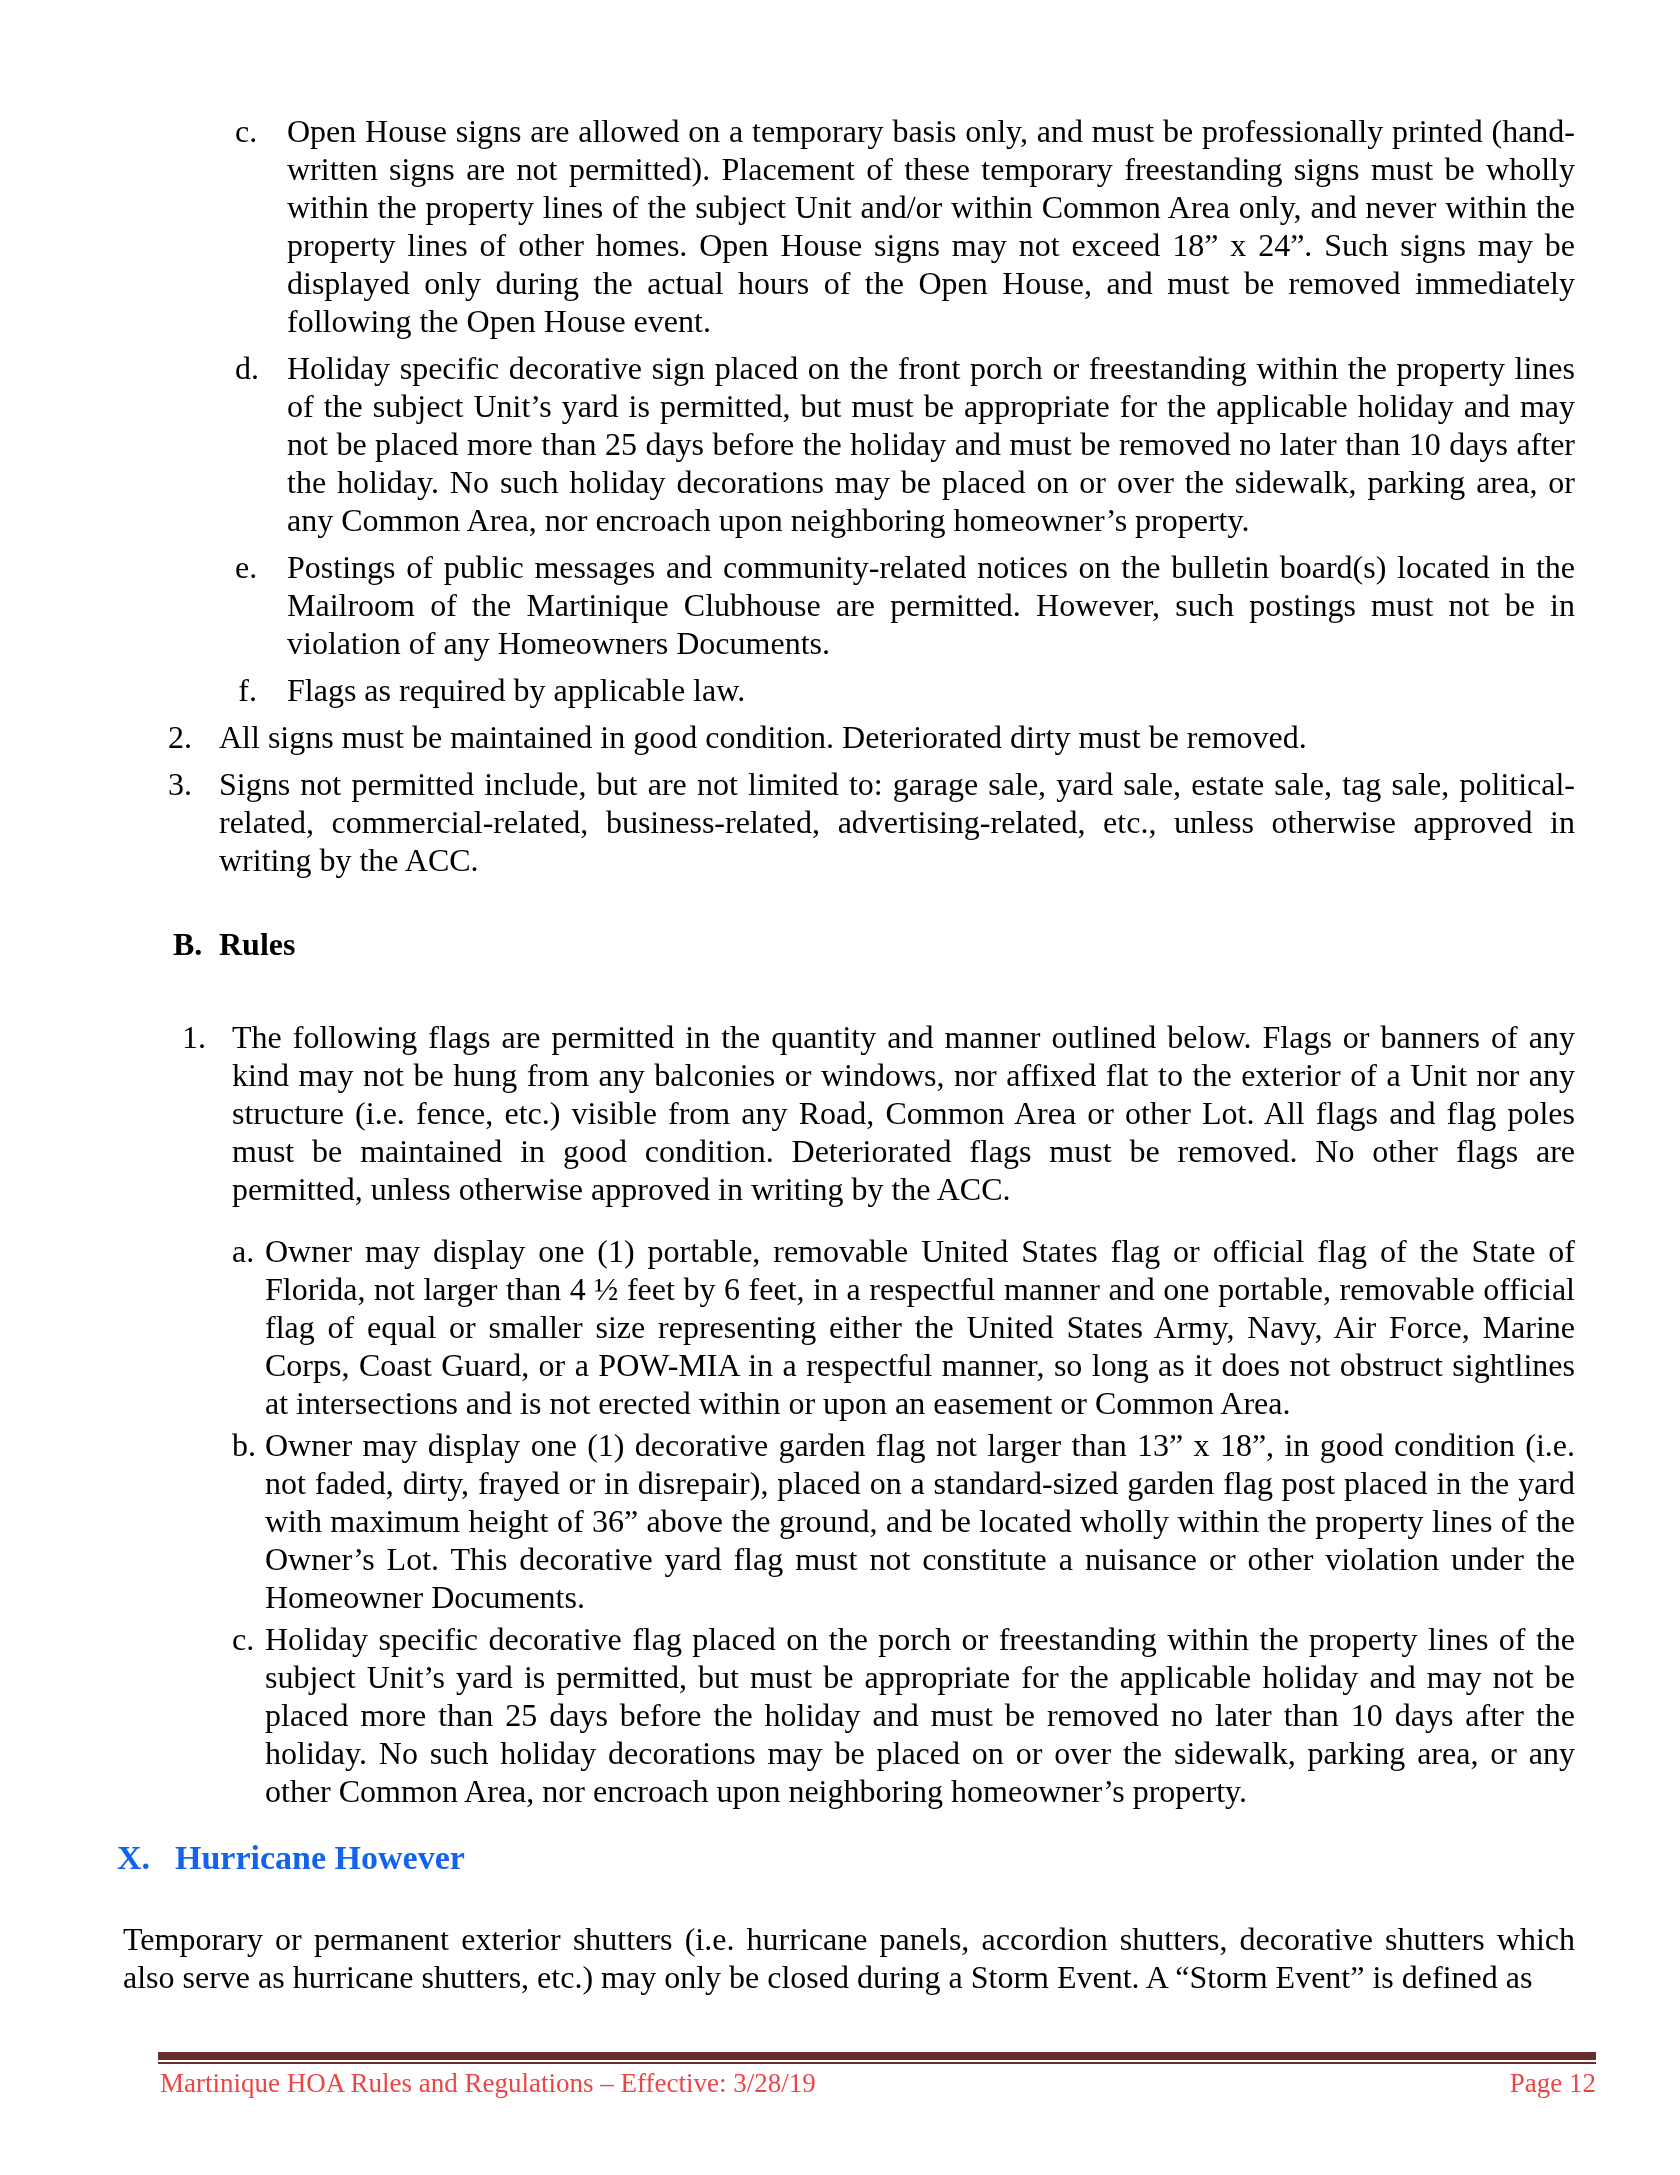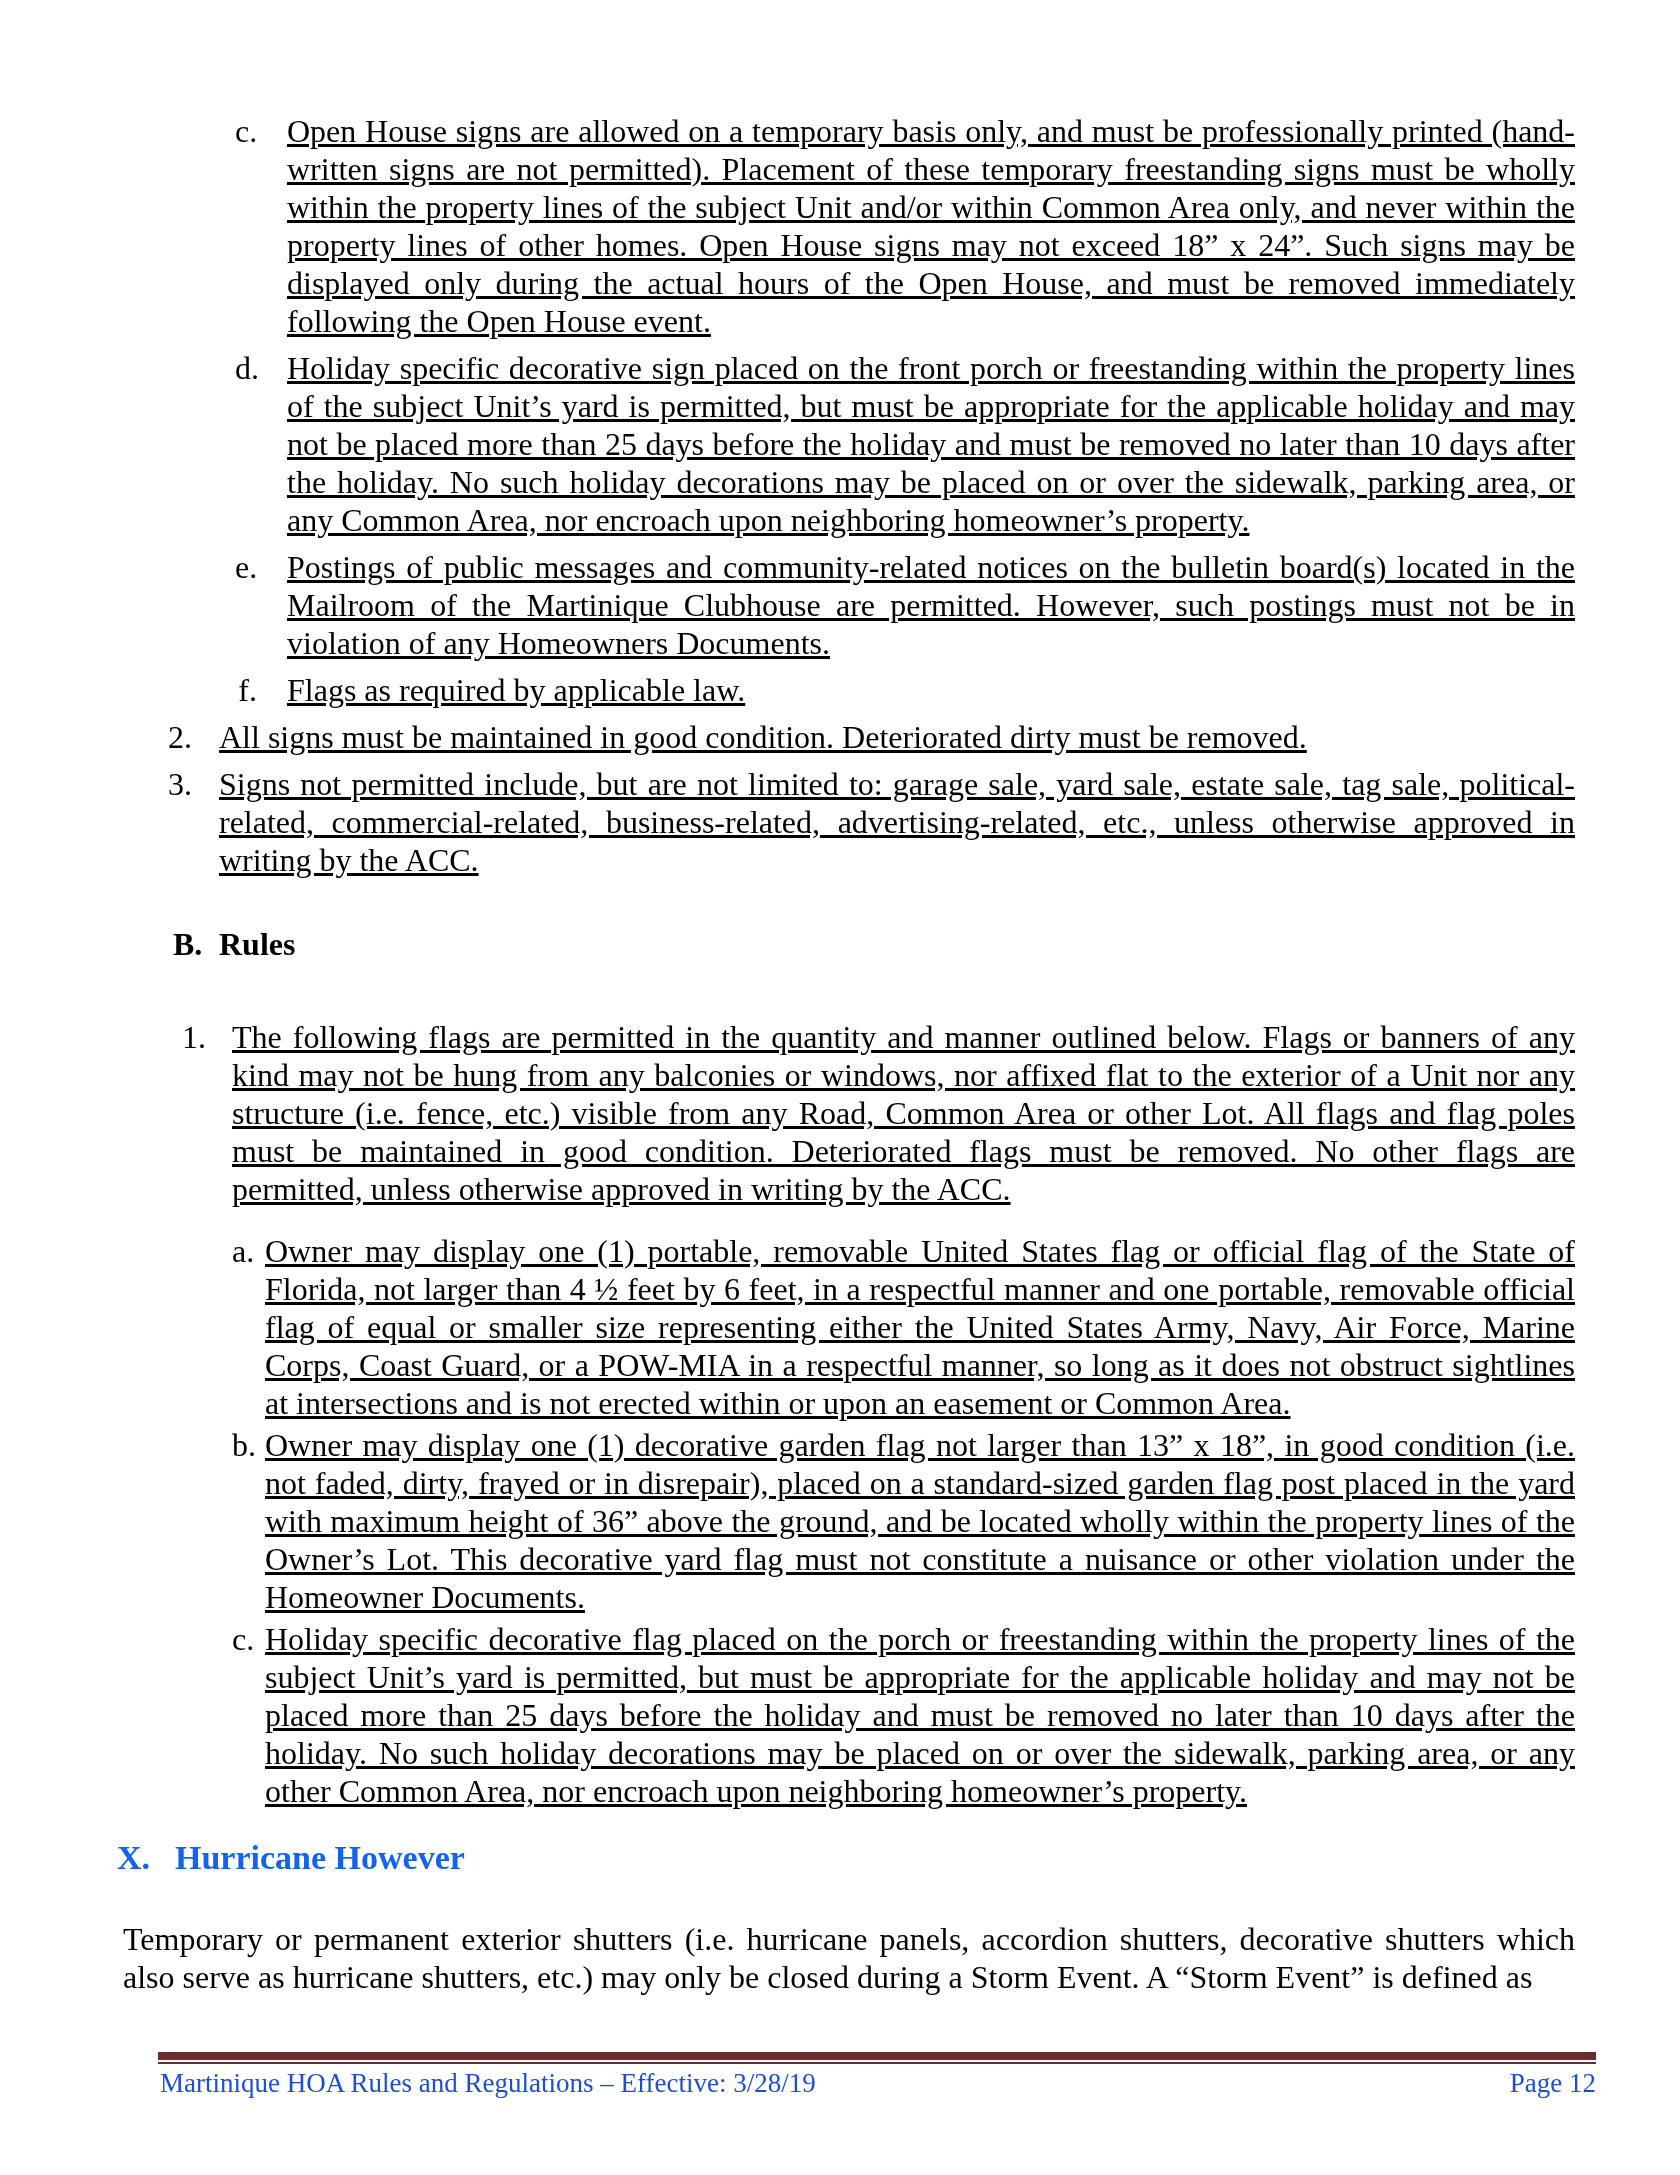--- a/index.html
+++ b/index.html
@@ -18,21 +18,21 @@
     overflow:hidden;
   }
   .content{
     position:absolute;inset:0;
     padding:112px 105px 0 123px;
     font-size:32px;line-height:38px;
     box-sizing:border-box;
   }
   .li{display:flex;margin-bottom:9px;}
   .li .marker{flex:none;text-align:right;box-sizing:border-box;}
-  .li .itext{flex:1;text-align:justify;text-decoration:underline;}
+  .li .itext{flex:1;text-align:justify;}
   
   .alpha-signs{margin-left:112px;}
   .alpha-signs .marker{width:52px;padding-right:30px;}
   
   .num-signs{margin-left:45px;}
   .num-signs .marker{width:51px;padding-right:29px;}
   .num-signs .li:last-child{margin-bottom:0;}
   
   .sub-heading{
     display:flex;margin:45px 0 0 50px;
@@ -56,21 +56,21 @@
   }
   .main-heading .marker{flex:none;width:58px;}
   
   .body-par{margin:40px 0 0 0;text-align:justify;font-family:Liberation Serif, serif;}
   
   .footer-bar{position:absolute;left:158px;top:2052px;width:1438px;height:8px;background:var(--maroon);}
   .footer-rule{position:absolute;left:158px;top:2062px;width:1438px;height:2px;background:var(--maroon);}
   .footer-row{
     position:absolute;left:160px;top:2066px;width:1436px;
     display:flex;justify-content:space-between;align-items:baseline;
-    font-size:27px;line-height:34px;color:#1d4ed8;
+    font-size:27px;line-height:34px;color:#ef4444;
   }
 </style>
 </head>
 <body>
 
 <div class="page">
   <div class="content">
 
     <div class="alpha-signs">
       <div class="li">

